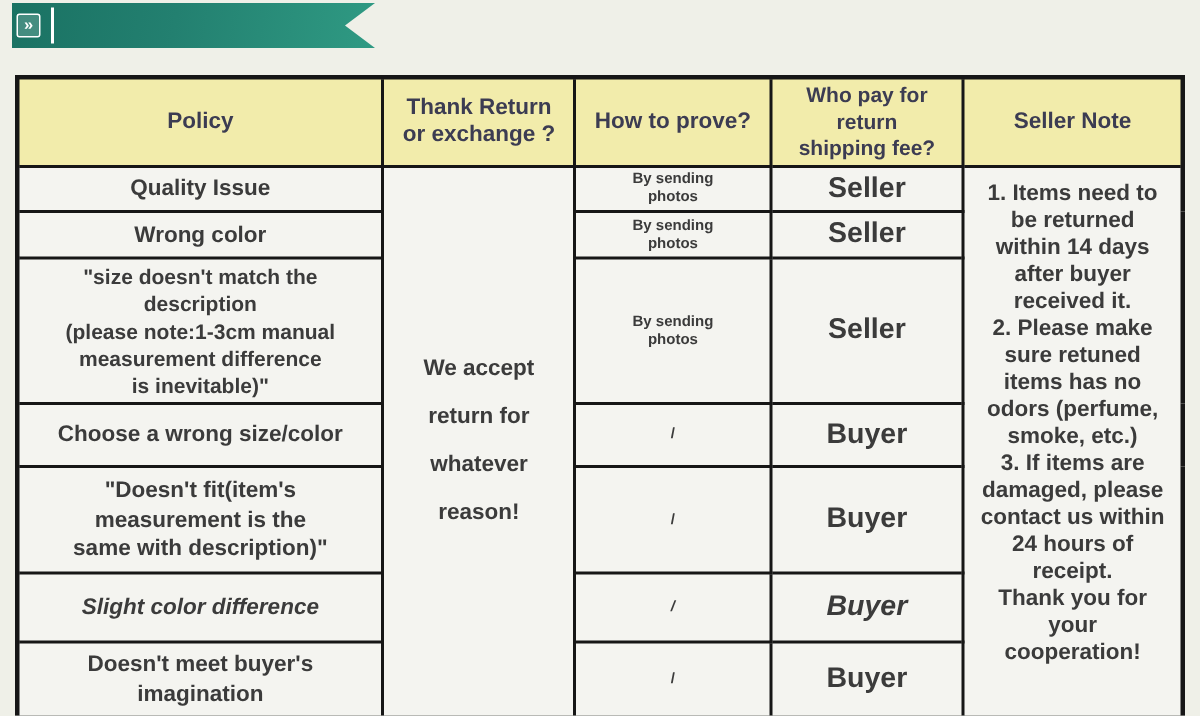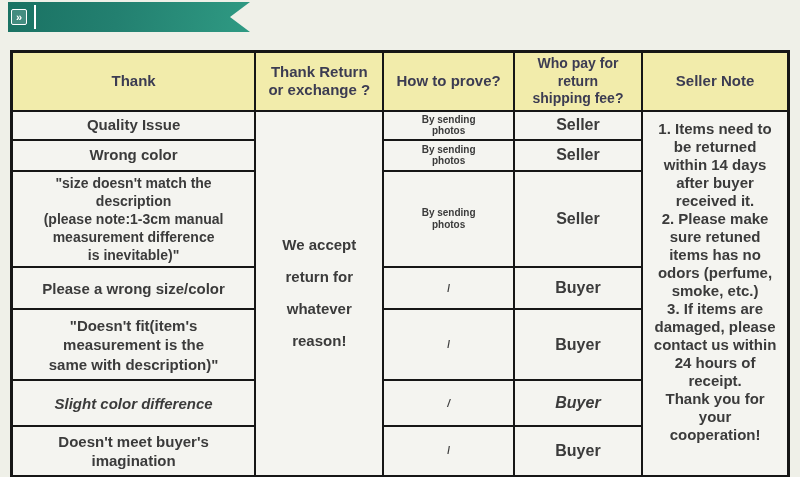--- a/index.html
+++ b/index.html
@@ -65,21 +65,21 @@
   td{
     background:var(--cell-bg);
     color:var(--body-text);
     font-size:15px;line-height:1.3;
   }
   tr.r1{height:29px;} tr.r2{height:31px;} tr.r3{height:93px;}
   tr.r4{height:42px;} tr.r5{height:71px;} tr.r6{height:46px;font-style:italic;} tr.r7{height:50px;}
   td.cause-sm{font-size:14px;}
   td.accept{font-size:15px;line-height:2.15;}
   td.prove{font-size:10px;line-height:1.15;}
-  td.fee{font-size:16px;margin-top:15px;}
+  td.fee{font-size:19px;margin-top:15px;}
   td.note{
     vertical-align:top;
     padding-top:8px;
     font-size:15px;line-height:1.2;
   }
 </style>
 </head>
 <body>
 
 <div class="banner">
@@ -90,21 +90,21 @@
 <table>
   <colgroup>
     <col style="width:243px">
       <col style="width:128px">
       <col style="width:130px">
       <col style="width:128px">
       <col style="width:146px">
   </colgroup>
   <tbody>
     <tr>
-      <th>Thank</th>
+      <th>Policy</th>
       <th>Thank Return
 or exchange ?</th>
       <th>How to prove?</th>
       <th class="fee-h">Who pay for return
 shipping fee?</th>
       <th>Seller Note</th>
     </tr>
     <tr class="r1">
       <td>Quality Issue</td>
       <td class="accept" rowspan="7">We accept
@@ -141,21 +141,21 @@
     <tr class="r3">
       <td class="cause-sm">"size doesn't match the description
 (please note:1-3cm manual
 measurement difference
 is inevitable)"</td>
       <td class="prove">By sending
 photos</td>
       <td class="fee">Seller</td>
     </tr>
     <tr class="r4">
-      <td>Please a wrong size/color</td>
+      <td>Choose a wrong size/color</td>
       <td class="prove">/</td>
       <td class="fee">Buyer</td>
     </tr>
     <tr class="r5">
       <td>"Doesn't fit(item's
 measurement is the
 same with description)"</td>
       <td class="prove">/</td>
       <td class="fee">Buyer</td>
     </tr>

